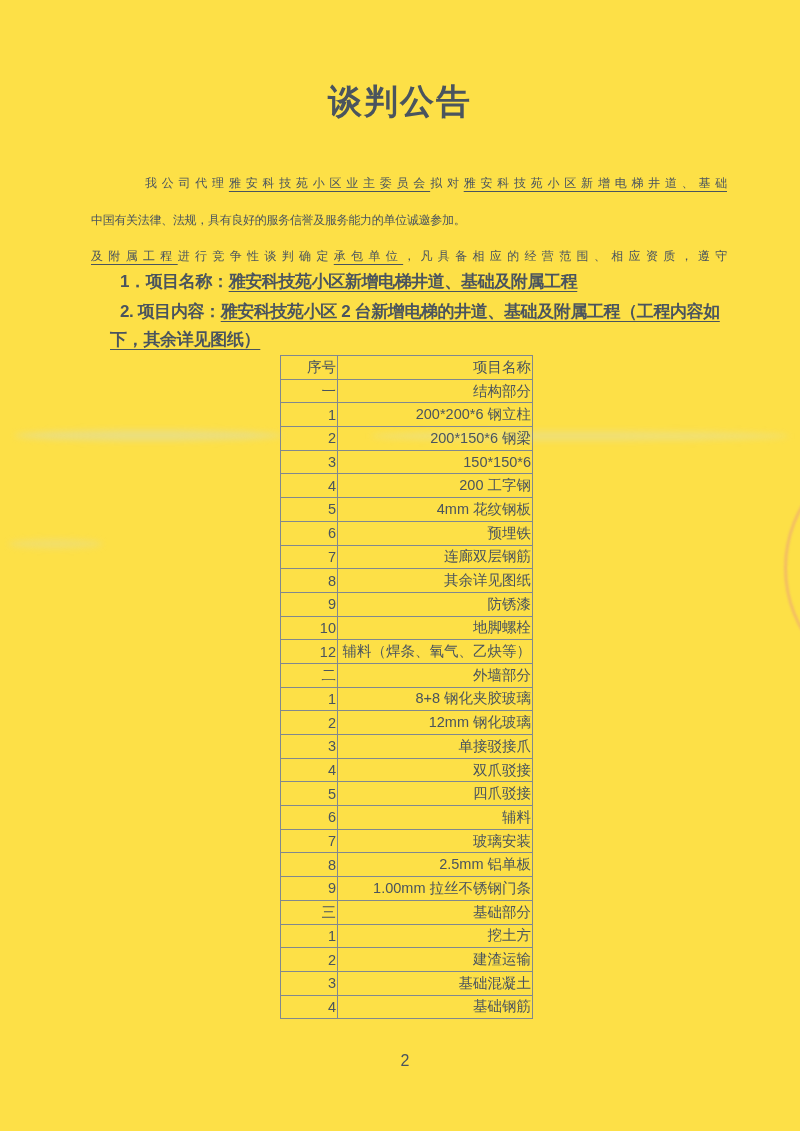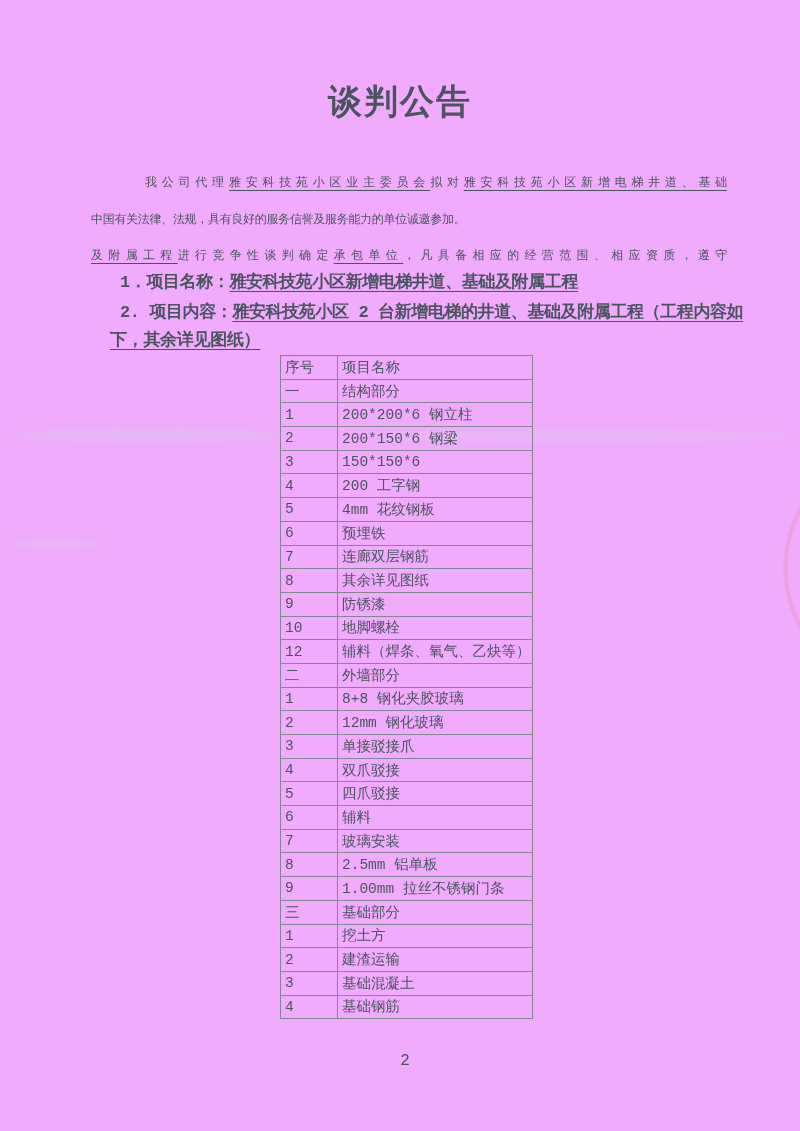--- a/index.html
+++ b/index.html
@@ -1,21 +1,21 @@
 <!DOCTYPE html>
 <html style="--ink: #4a545e; --table-border: #81888e; --stamp: #e28294;"><head>
 <meta charset="utf-8">
 <style>
   html,body{margin:0;padding:0;background:#ffffff;}
   .page{
     position:relative;
     width:800px;height:1131px;
-    background:#f0abfc;
+    background:#fde047;
     overflow:hidden;
-    font-family:Liberation Mono, monospace;
+    font-family:Liberation Sans, sans-serif;
     color:var(--ink,#4a545e);
   }
   
   .title{
     position:absolute;top:79px;left:0;width:100%;
     margin:0;text-align:center;
     font-size:34px;font-weight:700;letter-spacing:2px;
     color:var(--ink,#4a545e);
   }
   
@@ -42,21 +42,21 @@
     margin-left:20px;
   }
   
   .tbl{
     position:absolute;left:280px;top:355px;width:252px;
     border-collapse:collapse;table-layout:fixed;z-index:2;
   }
   .tbl th,.tbl td{
     border:1px solid var(--table-border,#81888e);
     font-weight:400;font-size:14.5px;
-    text-align:left;vertical-align:middle;
+    text-align:right;vertical-align:middle;
     height:22.7px;padding:0 1px 0 4px;
     white-space:nowrap;overflow:hidden;
     color:var(--ink,#4a545e);
     margin-left:8px;
   }
   .col-seq{width:57px;}
   .col-name{width:195px;}
   
   .pagenum{
     position:absolute;top:1052px;left:0;width:810px;text-align:center;

